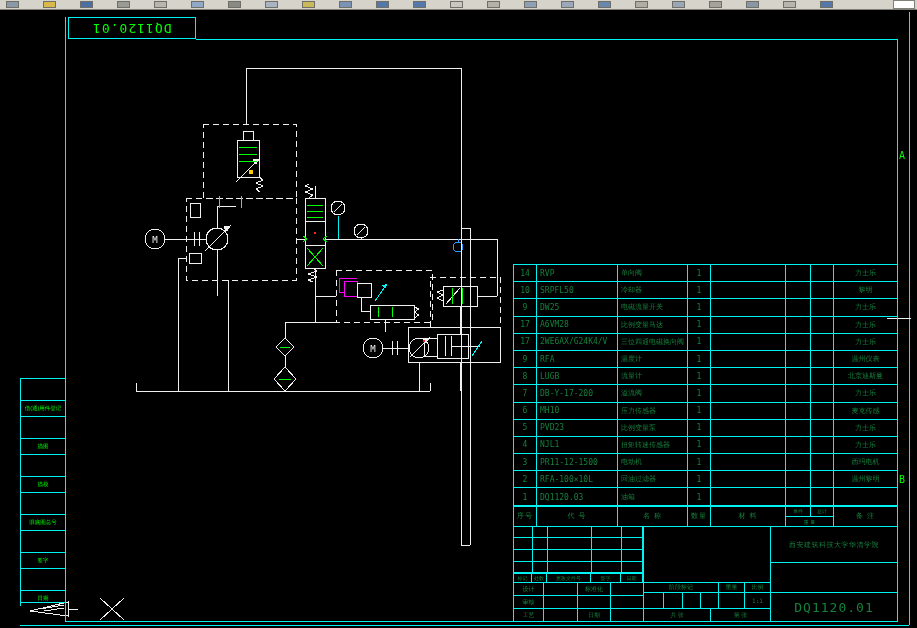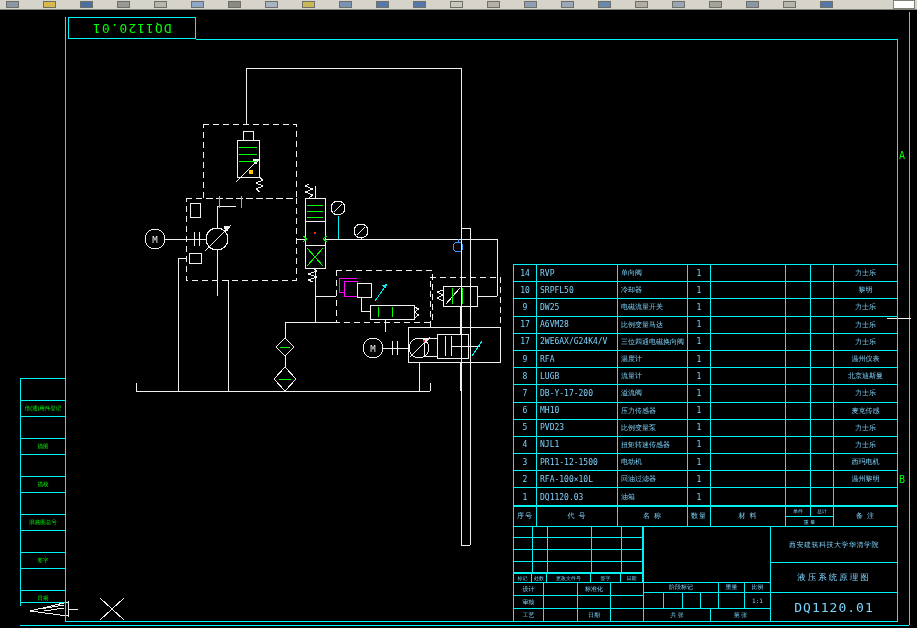--- a/index.html
+++ b/index.html
@@ -25,21 +25,21 @@
              border:1px solid #00f2f2;display:flex;align-items:center;justify-content:center;}
   .cornerbox span{display:inline-block;transform:rotate(180deg);color:#00ff00;
                   font-family:"DejaVu Sans Mono",monospace;font-size:13px;letter-spacing:1px;}
   
   .strip{position:absolute;left:20px;top:378px;width:46px;}
   .sbox{border:1px solid #00f2f2;border-bottom:none;display:flex;align-items:center;
         justify-content:center;color:#00ff00;overflow:hidden;}
   .sbox.blank{height:22px;}
   .sbox.label{height:16px;font-size:5.5px;letter-spacing:0;}
   
-  .tblock{position:absolute;left:513px;top:264px;width:393px;height:358px;color:#7dd3fc;}
+  .tblock{position:absolute;left:513px;top:264px;width:393px;height:358px;color:#15803d;}
   .cell{position:absolute;border:1px solid #00f2f2;display:flex;align-items:center;
         justify-content:center;overflow:hidden;}
   .ptable{position:absolute;left:0;top:0;width:385px;border:1px solid #00f2f2;}
   .prow{display:flex;height:17.2px;border-bottom:1px solid #00f2f2;}
   .prow:last-child{border-bottom:none;}
   .pc{border-right:1px solid #00f2f2;height:100%;display:flex;align-items:center;
       font-size:7px;overflow:hidden;white-space:nowrap;}
   .pc:last-child{border-right:none;}
   .c-no{width:23px;justify-content:center;font-family:"DejaVu Sans Mono",monospace;font-size:8px;}
   .c-code{width:81px;padding-left:3px;font-family:"DejaVu Sans Mono",monospace;font-size:8px;}
@@ -535,18 +535,17 @@
       <div class="cell hd6" style="left:130px;top:318px;width:76px;height:11px;">阶段标记</div>
       <div class="cell hd6" style="left:205px;top:318px;width:27px;height:11px;">重量</div>
       <div class="cell hd6" style="left:231px;top:318px;width:27px;height:11px;">比例</div>
       <div class="cell stagecells" style="left:130px;top:328px;width:76px;height:17px;"></div>
       <div class="cell" style="left:205px;top:328px;width:27px;height:17px;"></div>
       <div class="cell hd6 mono" style="left:231px;top:328px;width:27px;height:17px;">1:1</div>
       <div class="cell hd6" style="left:130px;top:344px;width:68px;height:14px;">共 张</div>
       <div class="cell hd6" style="left:197px;top:344px;width:61px;height:14px;">第 张</div>
 
       <div class="cell company" style="left:257px;top:262px;width:128px;height:37px;">西安建筑科技大学华清学院</div>
-      <div class="cell dtitle" style="left:257px;top:298px;width:128px;height:31px;">液压系统原理图</div>
       <div class="cell dno" style="left:257px;top:328px;width:128px;height:30px;">DQ1120.01</div>
     </div>
 
   </div>
 </div>
 
 </body></html>

